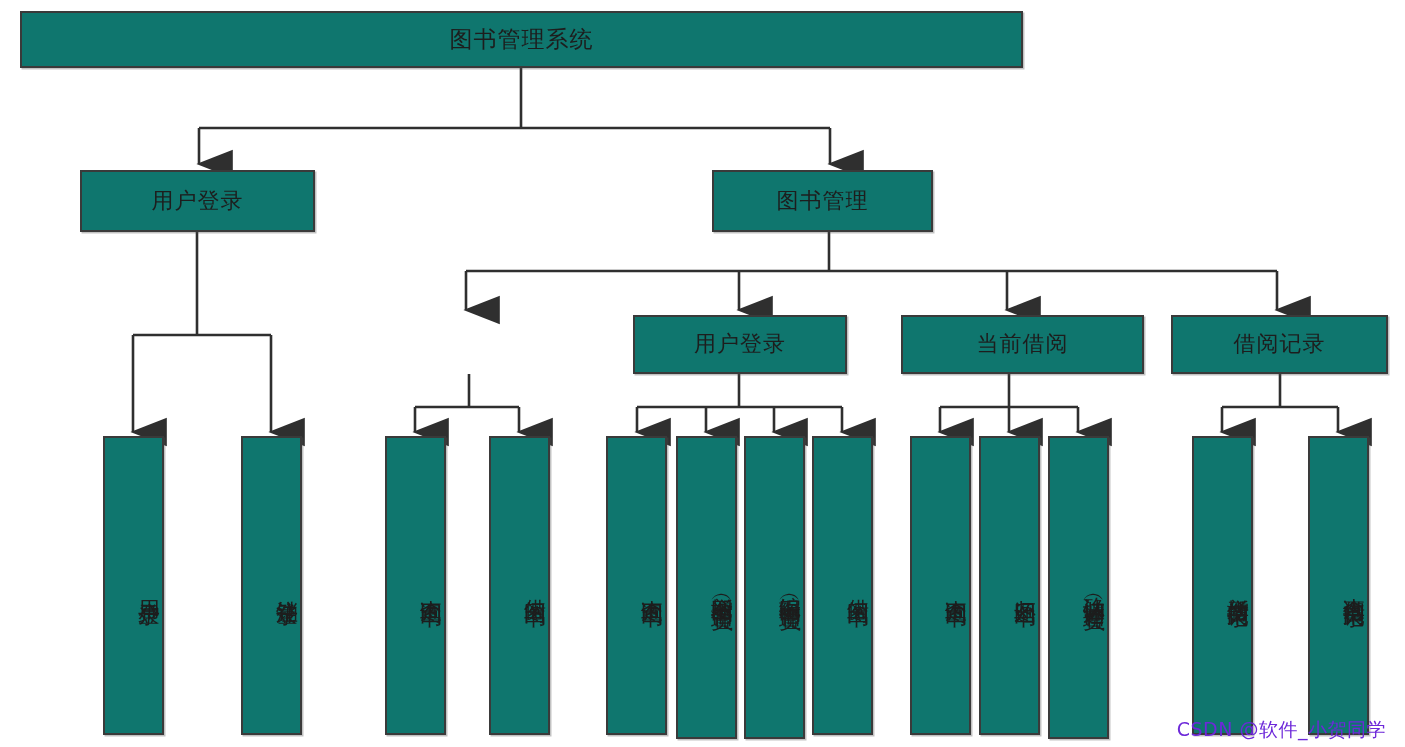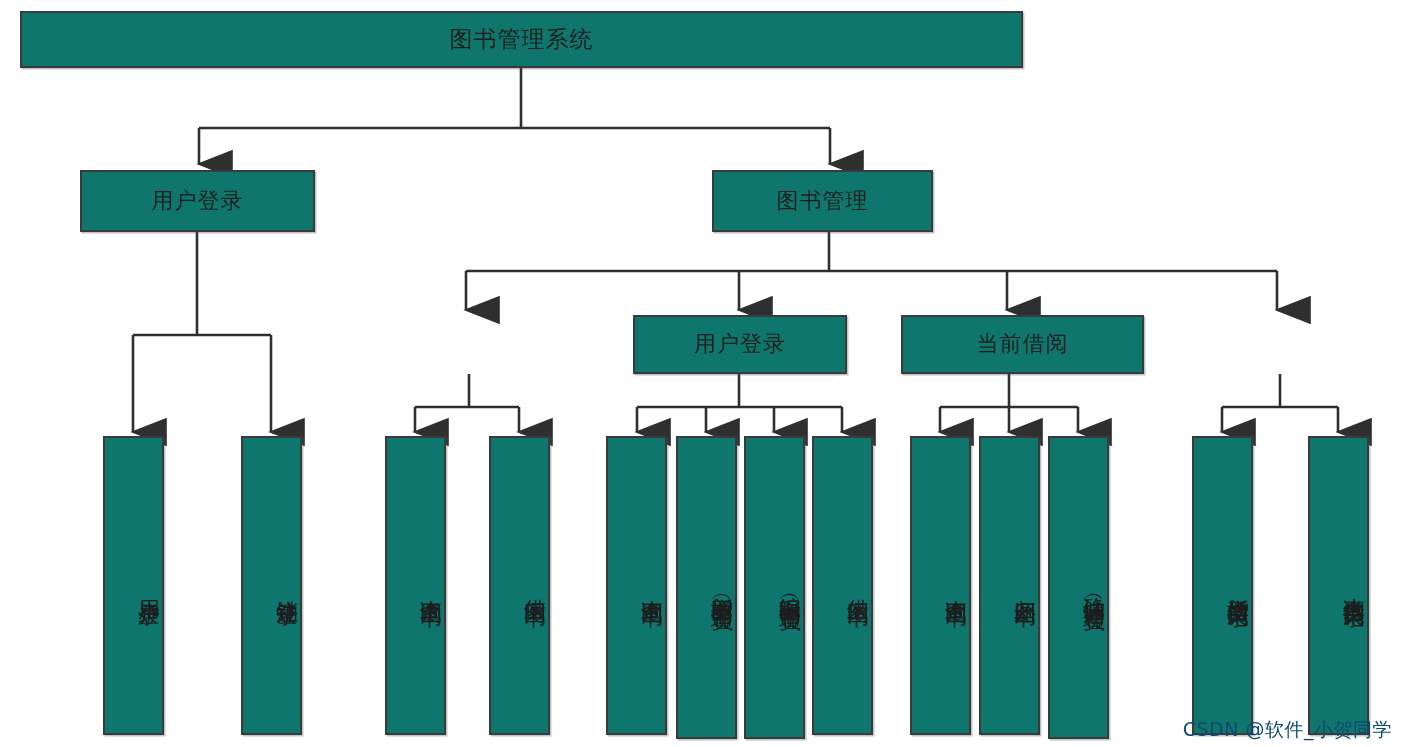--- a/index.html
+++ b/index.html
@@ -53,24 +53,24 @@
     justify-content: center;
   }
   .node.vert.topal {
     align-items: flex-start;
   }
   .node.root {
     font-size: 23px;
   }
   .watermark {
     position: absolute;
-    right: 13px;
+    right: 19px;
     bottom: 4px;
     font-size: 19px;
-    color: #0c4a6e;
+    color: #6d28d9;
     letter-spacing: 0.5px;
     white-space: nowrap;
     font-family: "DejaVu Sans", "Liberation Sans", sans-serif;
   }
 </style>
 </head>
 <body>
 
 <div id="canvas">
 
@@ -136,20 +136,23 @@
   <div class="node horiz" style="left:712px; top:170px; width:221px; height:62px;">
     <span>图书管理</span>
   </div>
 
   <div class="node horiz" style="left:633px; top:315px; width:214px; height:59px;">
     <span>用户登录</span>
   </div>
   <div class="node horiz" style="left:901px; top:315px; width:243px; height:59px;">
     <span>当前借阅</span>
   </div>
+  <div class="node horiz" style="left:1171px; top:315px; width:217px; height:59px;">
+    <span>借阅记录</span>
+  </div>
 
   <div class="node vert" style="left:103px; top:436px; width:61px; height:299px;">
     <span>用户登录</span>
   </div>
   <div class="node vert" style="left:241px; top:436px; width:61px; height:299px;">
     <span>注销登录</span>
   </div>
 
   <div class="node vert" style="left:385px; top:436px; width:61px; height:299px;">
     <span>查询图书</span>

